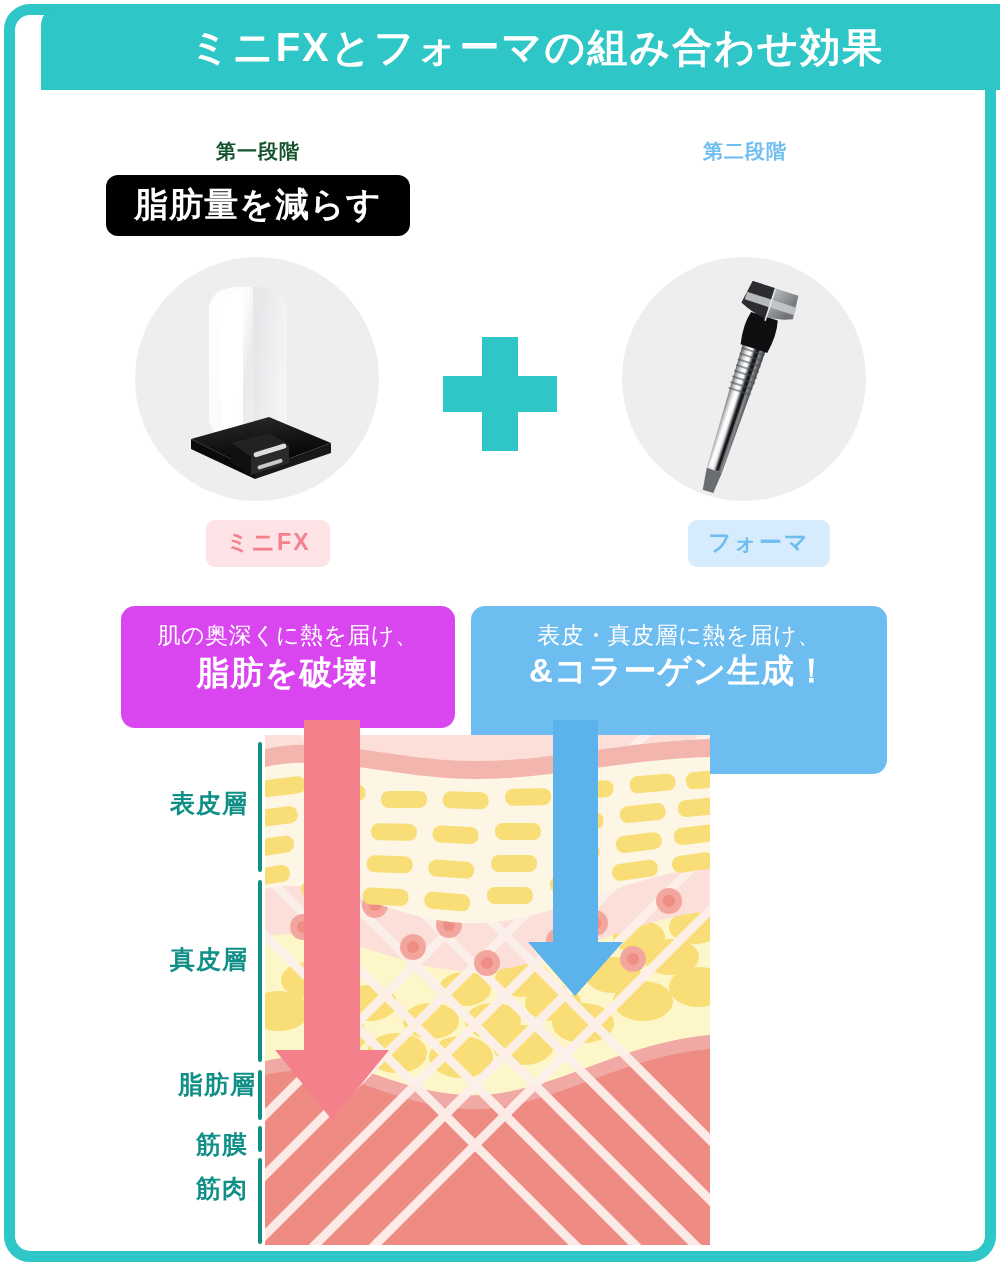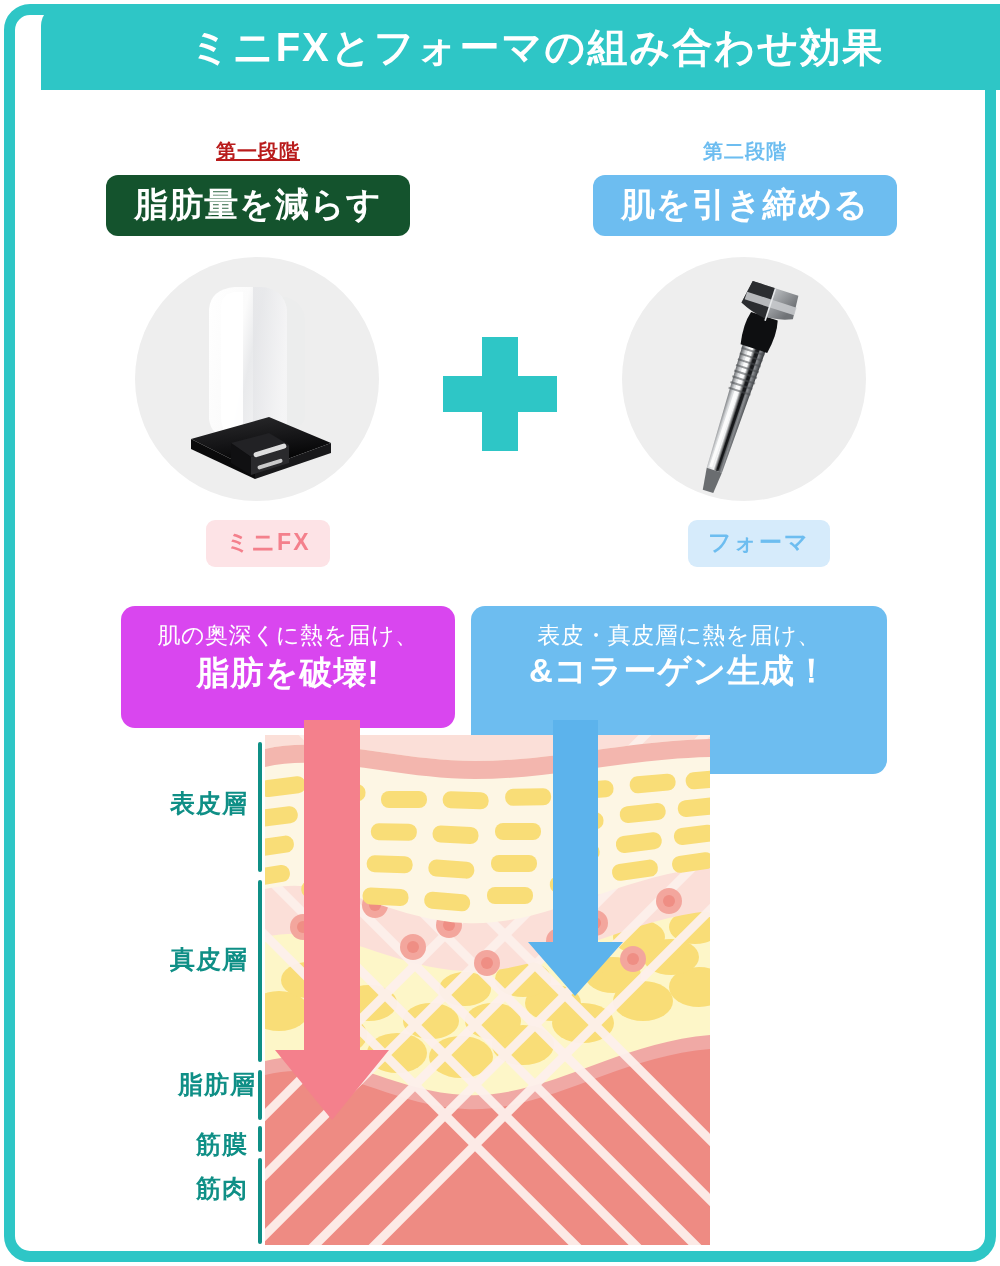--- a/index.html
+++ b/index.html
@@ -55,35 +55,35 @@
   }
   .stage-left  { left: 78px;  top: 138px; }
   .stage-right { left: 565px; top: 138px; }
 
   .stage-label {
     font-size: 20px;
     font-weight: bold;
     letter-spacing: 1px;
     margin-bottom: 10px;
   }
-  .stage-label.pink { color: #b91c1c; text-decoration: underline; }
+  .stage-label.pink { color: #14532d; }
   .stage-label.blue { color: #6dbdf0; }
 
   .stage-pill {
     display: inline-block;
     padding: 11px 28px 13px;
     border-radius: 12px;
     color: #ffffff;
     font-size: 34px;
     font-weight: bold;
     letter-spacing: 1px;
     line-height: 1.1;
     white-space: nowrap;
   }
-  .stage-pill.pink { background: #14532d; }
+  .stage-pill.pink { background: #000000; }
   .stage-pill.blue { background: #6dbdf0; }
 
   
   .product-circle {
     position: absolute;
     width: 244px; height: 244px;
     border-radius: 50%;
     background: #eeeeee;
     overflow: hidden;
   }
@@ -198,21 +198,20 @@
     <div class="header-title">ミニFXとフォーマの組み合わせ効果</div>
   </div>
 
   <div class="stage stage-left">
     <div class="stage-label pink">第一段階</div>
     <div class="stage-pill pink">脂肪量を減らす</div>
   </div>
 
   <div class="stage stage-right">
     <div class="stage-label blue">第二段階</div>
-    <div class="stage-pill blue">肌を引き締める</div>
   </div>
 
   <div class="product-circle circle-left">
     <svg class="product-svg" viewBox="0 0 244 244">
       <defs>
         <linearGradient id="bodyG" x1="0" y1="0" x2="1" y2="0.4">
           <stop offset="0%" stop-color="#ffffff"></stop>
           <stop offset="45%" stop-color="#fbfbfb"></stop>
           <stop offset="62%" stop-color="#e9eaec"></stop>
           <stop offset="100%" stop-color="#f6f6f7"></stop>

